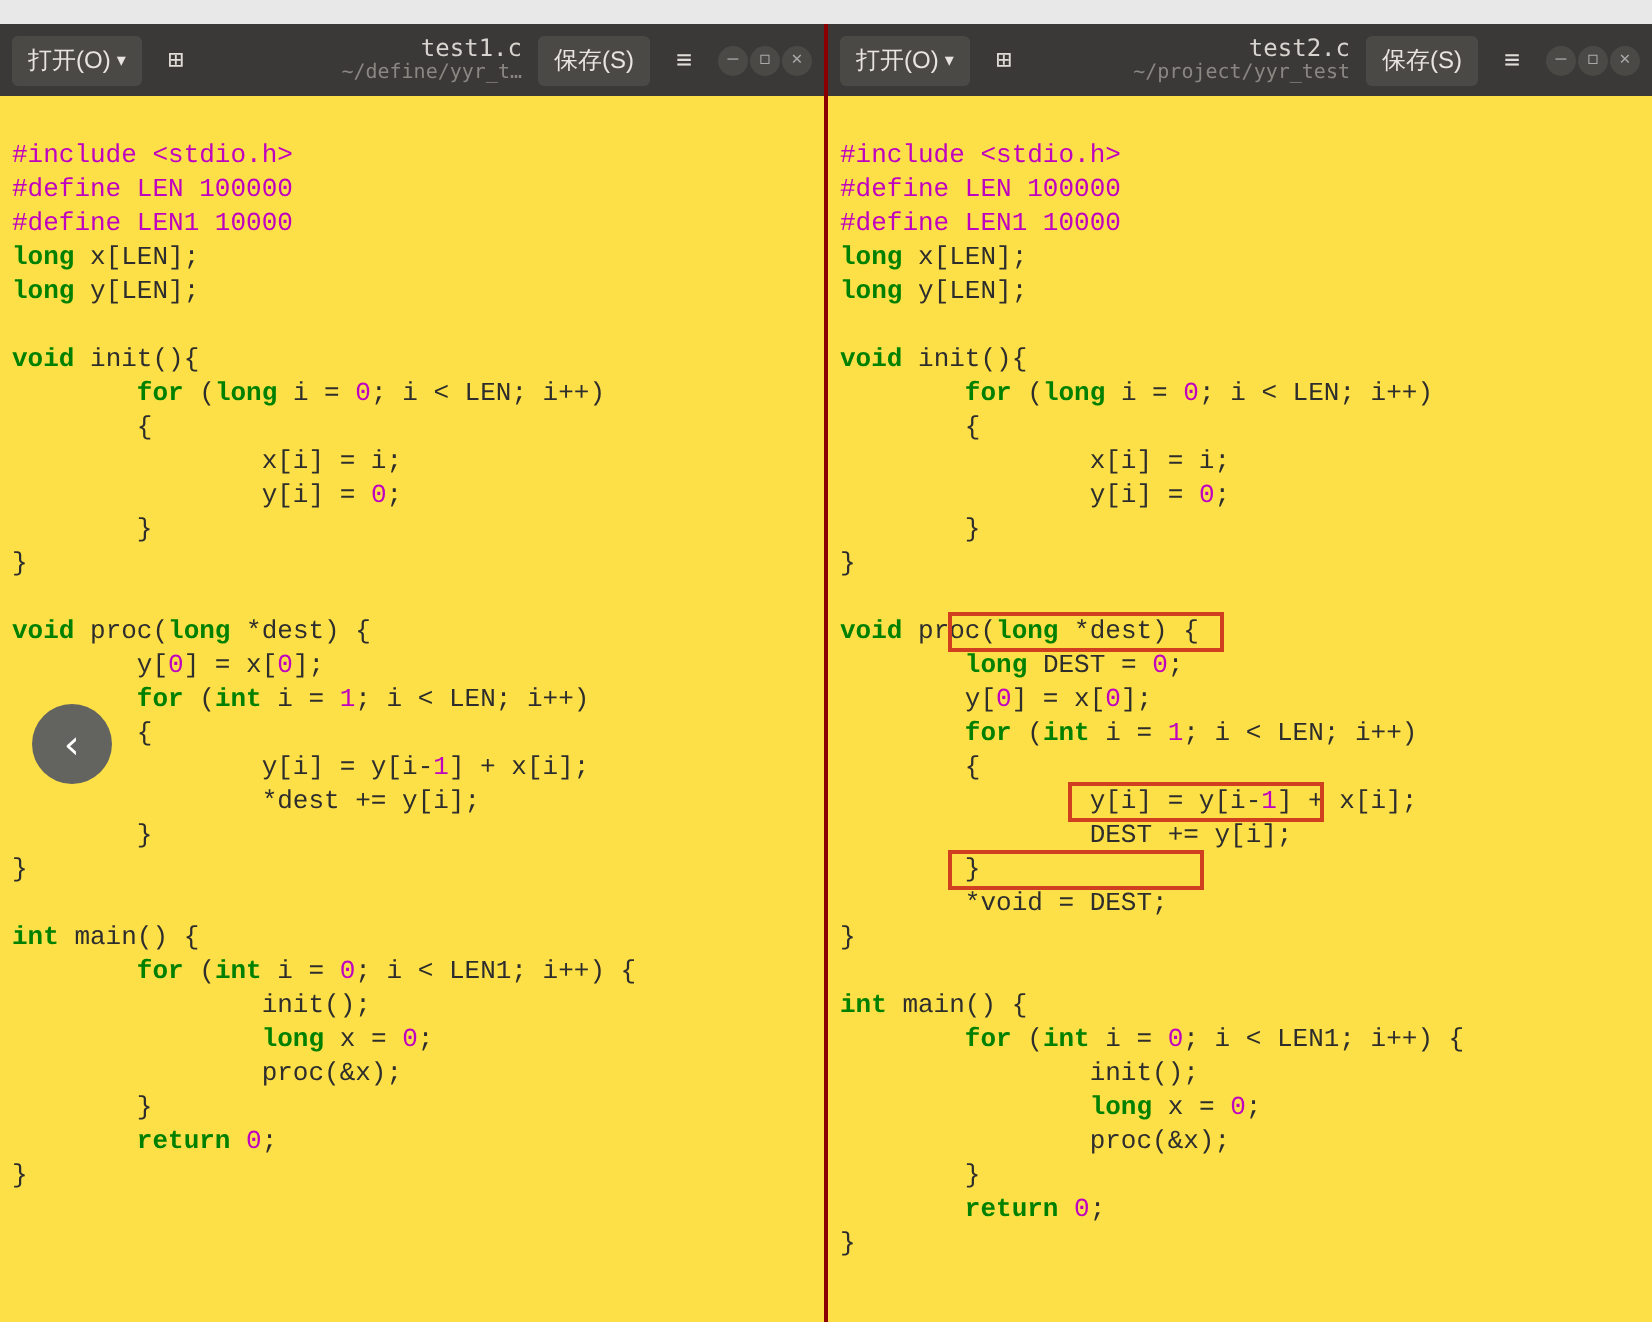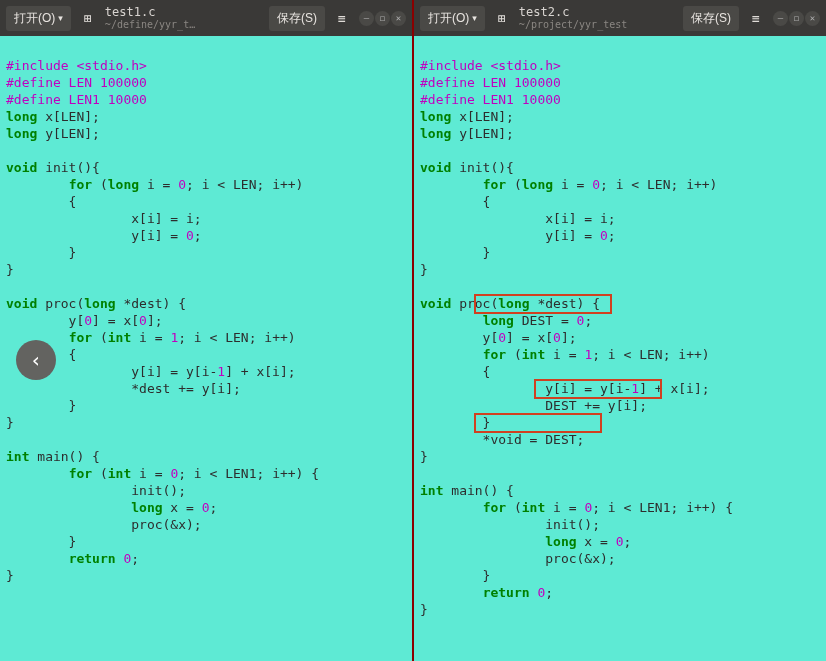--- a/index.html
+++ b/index.html
@@ -11,20 +11,21 @@
     height: 661px;
     overflow: hidden;
     display: flex;
   }
   .pane {
     flex: 1;
     display: flex;
     flex-direction: column;
     background: #f0f0ee;
     position: relative;
+    margin-top: 12px;
   }
   .pane.left { border-right: 2px solid #8b0000; }
   .toolbar {
     background: #3a3937;
     color: #d8d4d0;
     height: 36px;
     display: flex;
     align-items: center;
     padding: 0 6px;
     gap: 8px;
@@ -42,44 +43,45 @@
     cursor: pointer;
   }
   .tb-icon {
     width: 18px; height: 18px;
     display: flex; align-items: center; justify-content: center;
     color: #e0dcd8;
     cursor: pointer;
   }
   .title-block {
     flex: 1;
-    text-align: left;
+    text-align: right;
     line-height: 1.1;
   }
   .title-block .fname { color: #d8d4d0; font-size: 12px; }
   .title-block .fpath { color: #8a8682; font-size: 10px; }
   .win-ctls {
     display: flex; gap: 1px;
   }
   .win-dot {
     width: 15px; height: 15px; border-radius: 50%;
     background: #4a4946;
     display:flex;align-items:center;justify-content:center;
     color:#aaa;font-size:9px;
     cursor:pointer;
   }
   .editor {
     flex: 1;
-    background: #5eead4;
+    background: #fde047;
     padding: 4px 6px;
     line-height: 17px;
     white-space: pre;
     color: #2d2d2d;
     position: relative;
     overflow: hidden;
+    font-family: Liberation Mono, monospace;
   }
   .kw  { color: #008000; font-weight: bold; }   
   .pp  { color: #c000c0; }   
   .hdr { color: #c000c0; }   
   .num { color: #c000c0; }
   .highlight-box {
     border: 2px solid #d04020;
     position: absolute;
     background: transparent;
     pointer-events: none;

